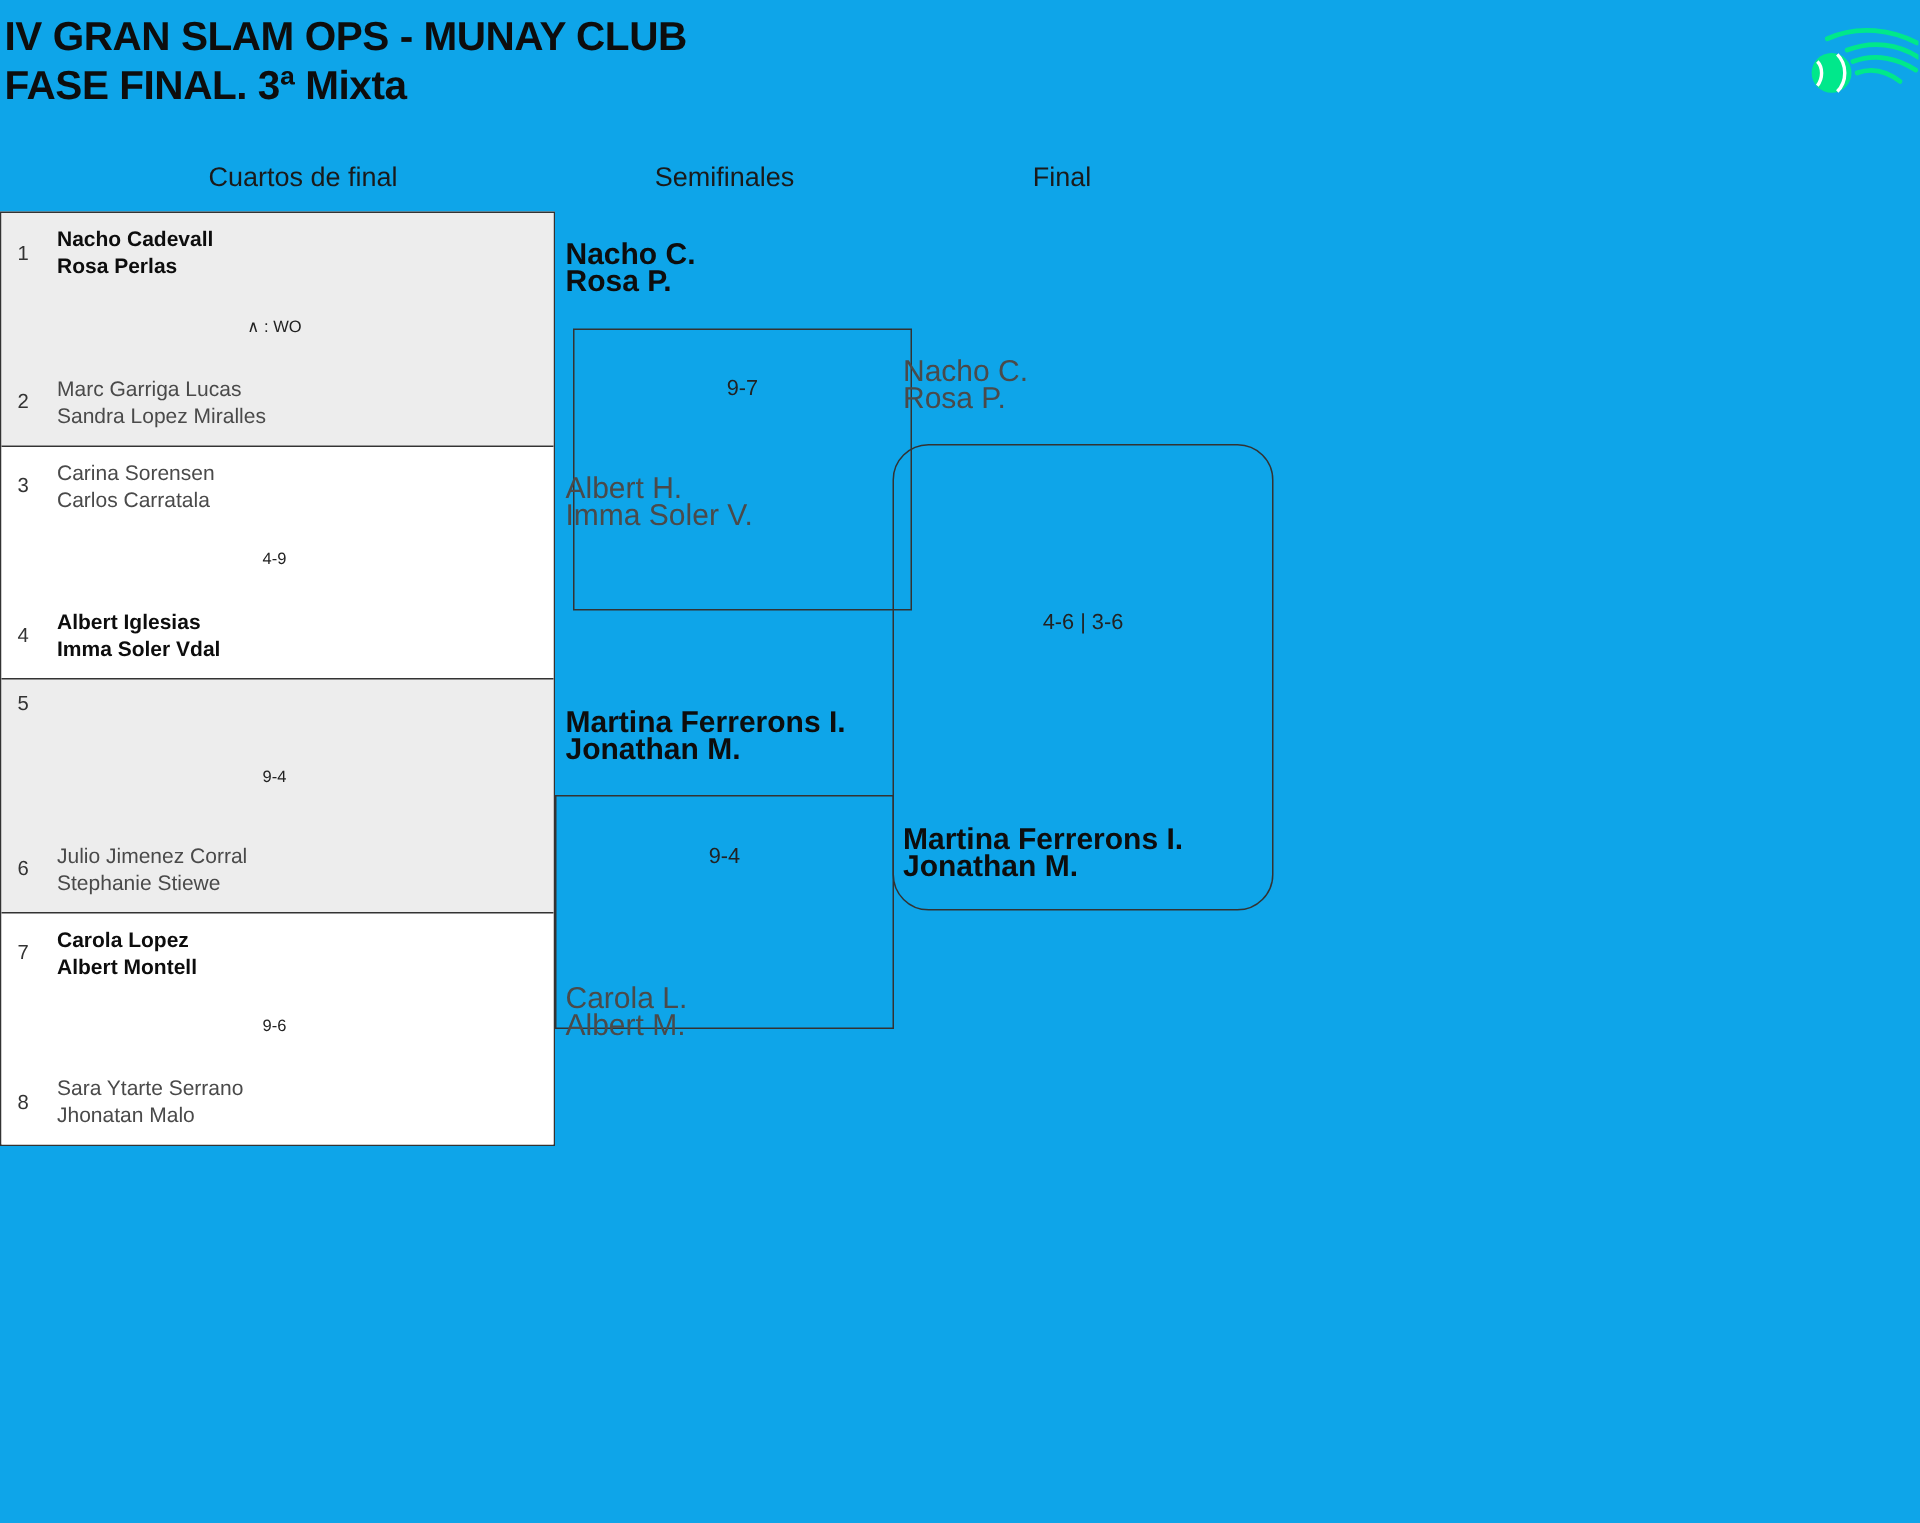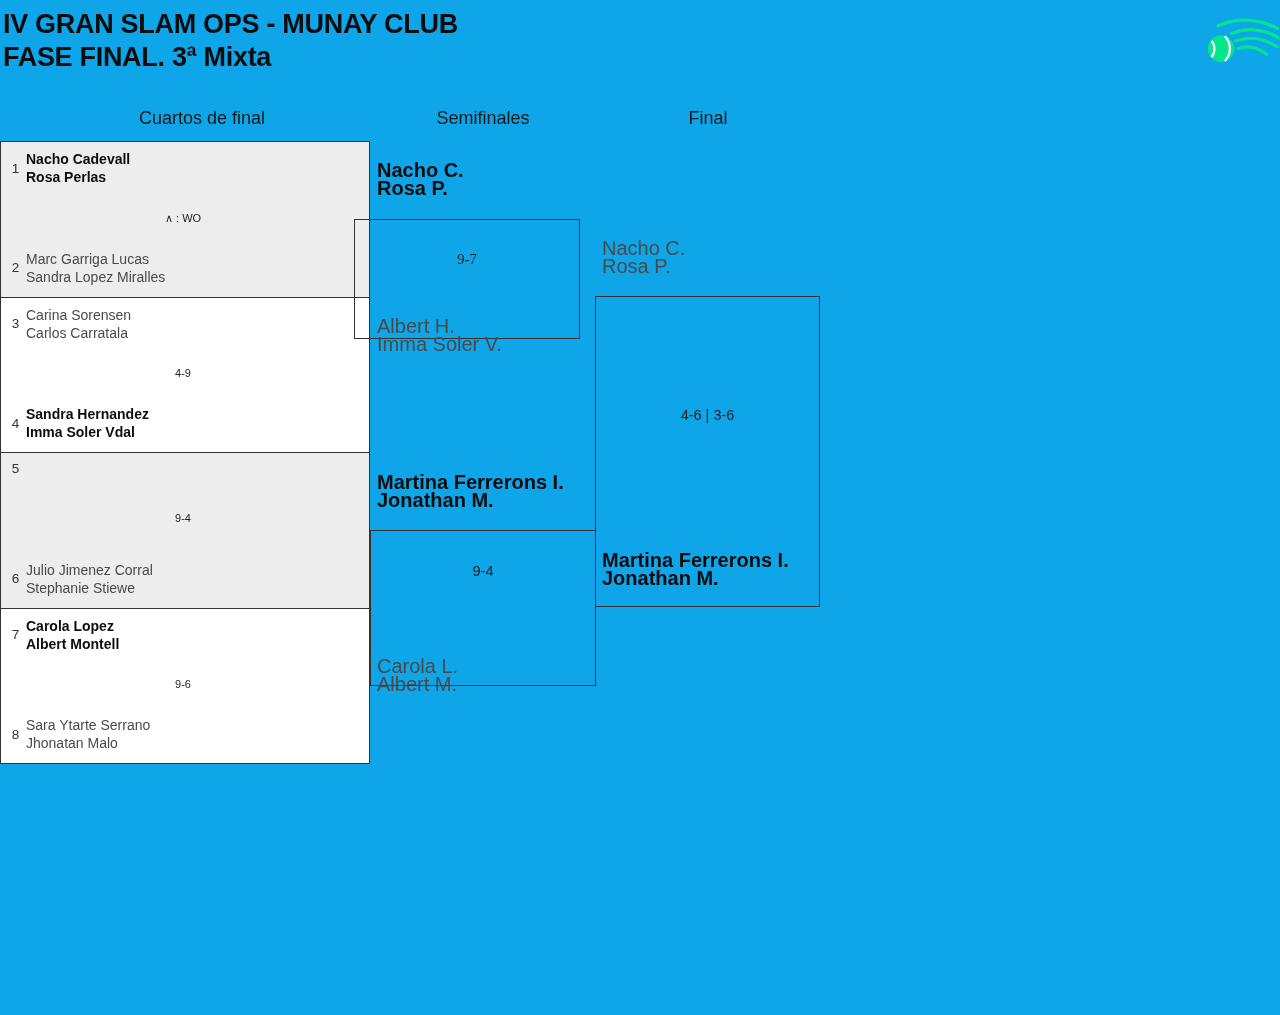--- a/index.html
+++ b/index.html
@@ -20,29 +20,29 @@
 
   .qf-box { position:absolute; left:0; top:141px; width:370px; height:623px;
             border:1px solid #333; display:flex; flex-direction:column; background:#fff; }
   .qf-cell { flex:1; display:flex; flex-direction:column; justify-content:space-between;
              padding:8px 10px 11px 6px; background:#fff; }
   .qf-cell.shaded { background:#EDEDED; }
   .qf-cell + .qf-cell { border-top:1px solid #333; }
 
   .team-row { display:flex; align-items:center; }
   .seed { width:17px; flex:0 0 17px; text-align:center; font-size:13.5px; color:#333; }
-  .team { font-size:14px; line-height:18px; color:#4a4a4a; padding-left:2px; }
+  .team { font-size:14px; line-height:18px; color:#4a4a4a; padding-left:2px;margin-left:12px; }
   .team.win { font-weight:700; color:#0d0d0d; }
 
   .score { text-align:center; font-size:11px; color:#222; line-height:18px; }
 
   .sf-box, .final-box { position:absolute; border:1px solid #333; background:transparent; }
-  .sf-box-1   { left:354px; top:219px; width:226px; height:120px;font-family:Liberation Serif, serif; }
+  .sf-box-1   { left:382px; top:219px; width:226px; height:188px; }
   .sf-box-2   { left:370px; top:530px; width:226px; height:156px; }
-  .final-box  { left:595px; top:296px; width:225px; height:311px; }
+  .final-box  { left:595px; top:296px; width:254px; height:311px;border-radius:24px; }
 
   .box-score { position:absolute; left:0; right:0; text-align:center;
                font-size:14.5px; color:#222; line-height:18px; }
   .sf-box-1 .box-score { top:30px; }
   .sf-box-2 .box-score { top:31px; }
   .final-box .box-score { top:109px; }
 
   .feeder { position:absolute; font-size:20px; line-height:18px; color:#4a4a4a; }
   .feeder.win { font-weight:700; color:#0d0d0d; }
   .fd-sf1-top { left:377px; top:161px; }
@@ -105,21 +105,21 @@
         <span class="seed">3</span>
         <div class="team">
           <div>Carina Sorensen</div>
           <div>Carlos Carratala</div>
         </div>
       </div>
       <div class="score">4-9</div>
       <div class="team-row">
         <span class="seed">4</span>
         <div class="team win">
-          <div>Sandra Hernandez</div>
+          <div>Albert Iglesias</div>
           <div>Imma Soler Vdal</div>
         </div>
       </div>
     </div>
 
     <div class="qf-cell shaded">
       <div class="team-row">
         <span class="seed">5</span>
       </div>
       <div class="score">9-4</div>

